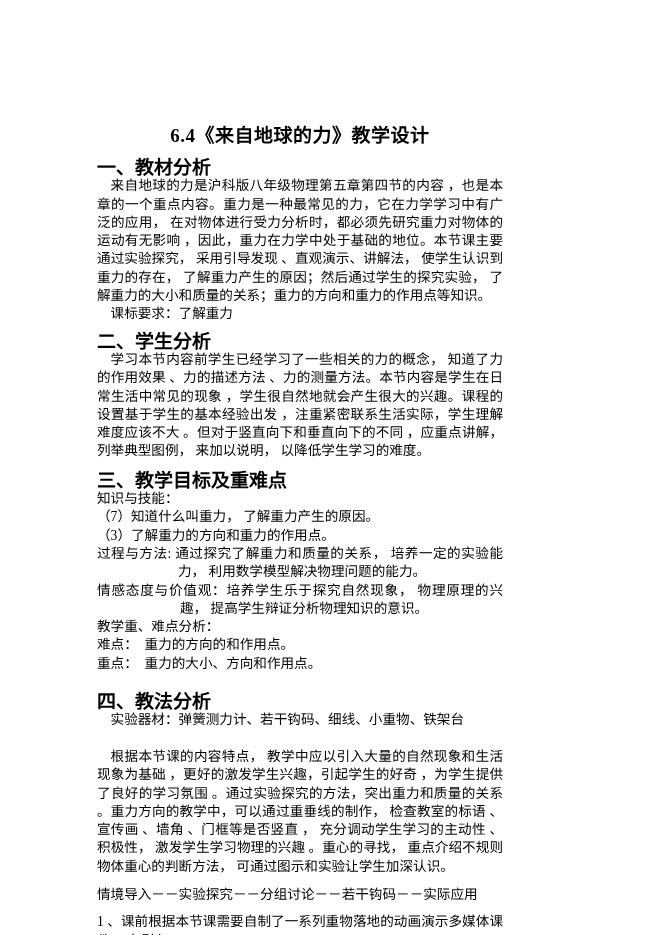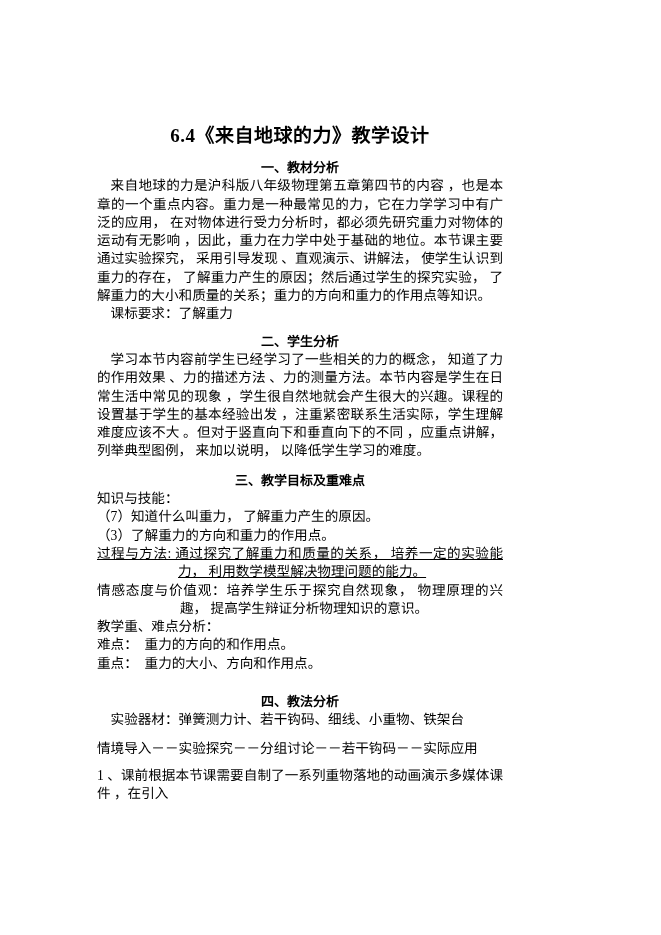--- a/index.html
+++ b/index.html
@@ -32,31 +32,31 @@
     line-height: 18.3px;
     text-align: justify;
   }
   .sec { margin: 0; }
   .sec-2 { margin-top: 9px; }
   .sec-3 { margin-top: 11px; }
   .sec-4 { margin-top: 20px; }
   .sec-5 { margin-top: 9px; }
   .sec-heading {
     margin: 0;
-    font-size: 13px;
+    font-size: 19px;
     line-height: 18.3px;
     font-weight: bold;
-    text-align: center;
+    text-align: left;
   }
   p {
     margin: 0;
     padding: 0;
   }
   .indent { text-indent: 13.6px; }
-  .hang-method { padding-left: 81px; text-indent: -81px; text-decoration: underline; }
+  .hang-method { padding-left: 81px; text-indent: -81px; }
   .hang-emotion { padding-left: 83px; text-indent: -83px; }
   .gap-line { margin-top: 18.3px; }
   .gap-small { margin-top: 10px; }
 </style>
 </head>
 <body>
 
 <div class="page">
 
   <h1 class="doc-title">6.4《来自地球的力》教学设计</h1>
@@ -82,20 +82,21 @@
       <p class="hang-method">过程与方法: 通过探究了解重力和质量的关系， 培养一定的实验能力， 利用数学模型解决物理问题的能力。</p>
       <p class="hang-emotion">情感态度与价值观：培养学生乐于探究自然现象， 物理原理的兴趣， 提高学生辩证分析物理知识的意识。</p>
       <p>教学重、难点分析：</p>
       <p>难点：&nbsp;&nbsp;重力的方向的和作用点。</p>
       <p>重点：&nbsp;&nbsp;重力的大小、方向和作用点。</p>
     </div>
 
     <div class="sec sec-4">
       <h2 class="sec-heading">四、教法分析</h2>
       <p class="indent">实验器材：弹簧测力计、若干钩码、细线、小重物、铁架台</p>
+      <p class="indent gap-line">根据本节课的内容特点， 教学中应以引入大量的自然现象和生活现象为基础 ，更好的激发学生兴趣，引起学生的好奇 ，为学生提供了良好的学习氛围 。通过实验探究的方法，突出重力和质量的关系 。重力方向的教学中，可以通过重垂线的制作， 检查教室的标语 、宣传画 、墙角 、门框等是否竖直 ， 充分调动学生学习的主动性 、积极性， 激发学生学习物理的兴趣 。重心的寻找， 重点介绍不规则物体重心的判断方法， 可通过图示和实验让学生加深认识。</p>
       <p class="gap-small gap-line">情境导入－－实验探究－－分组讨论－－若干钩码－－实际应用</p>
     </div>
 
     <div class="sec sec-5">
       <p>1 、课前根据本节课需要自制了一系列重物落地的动画演示多媒体课件 ，在引入</p>
     </div>
 
   </div>
 </div>
 

